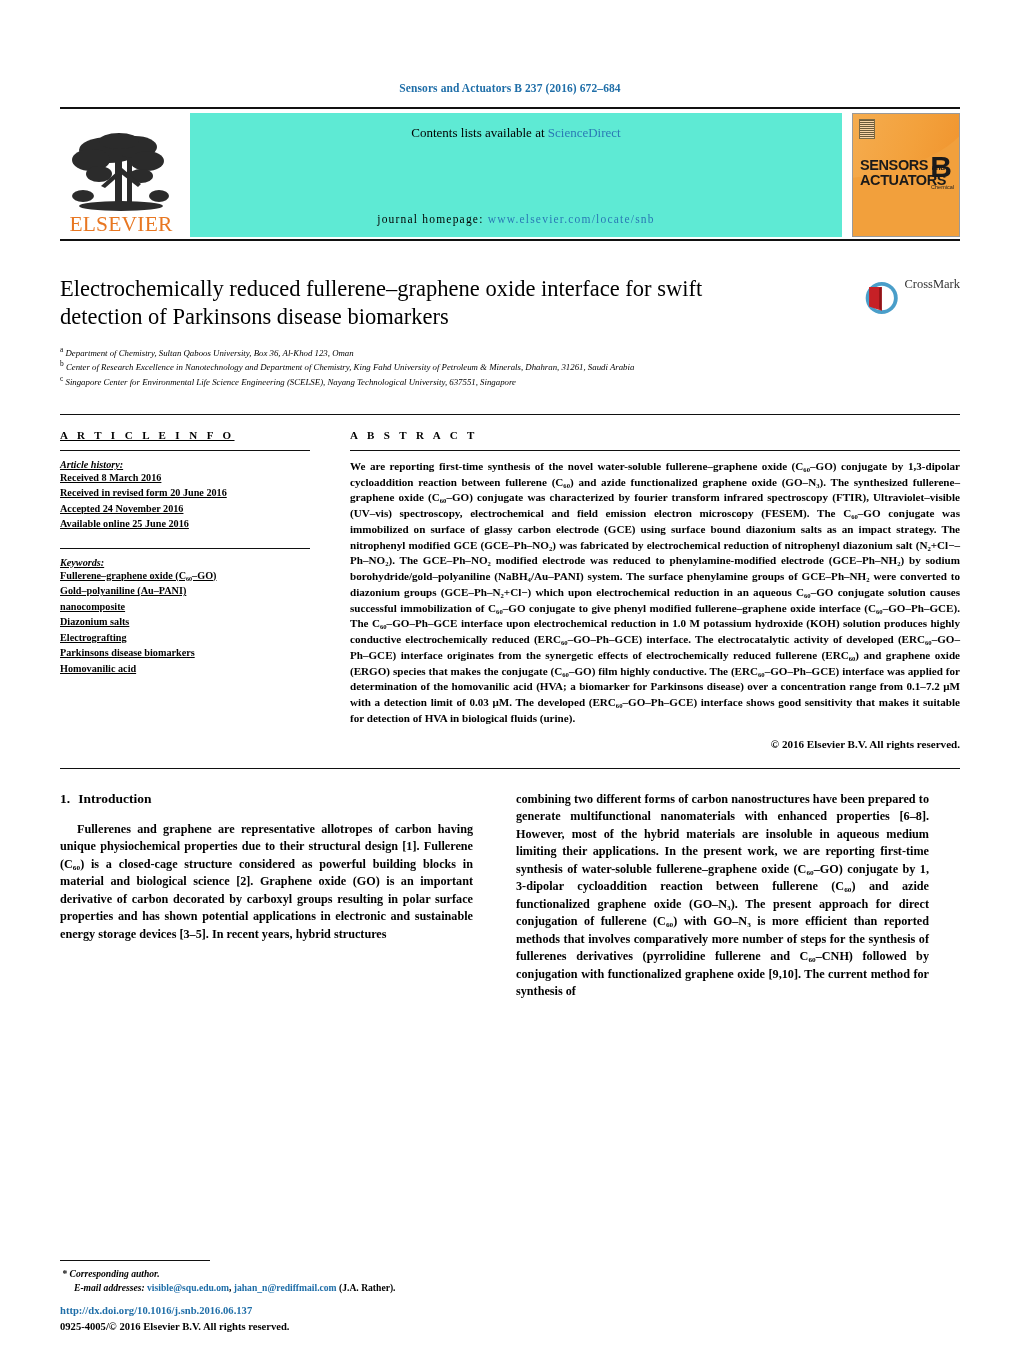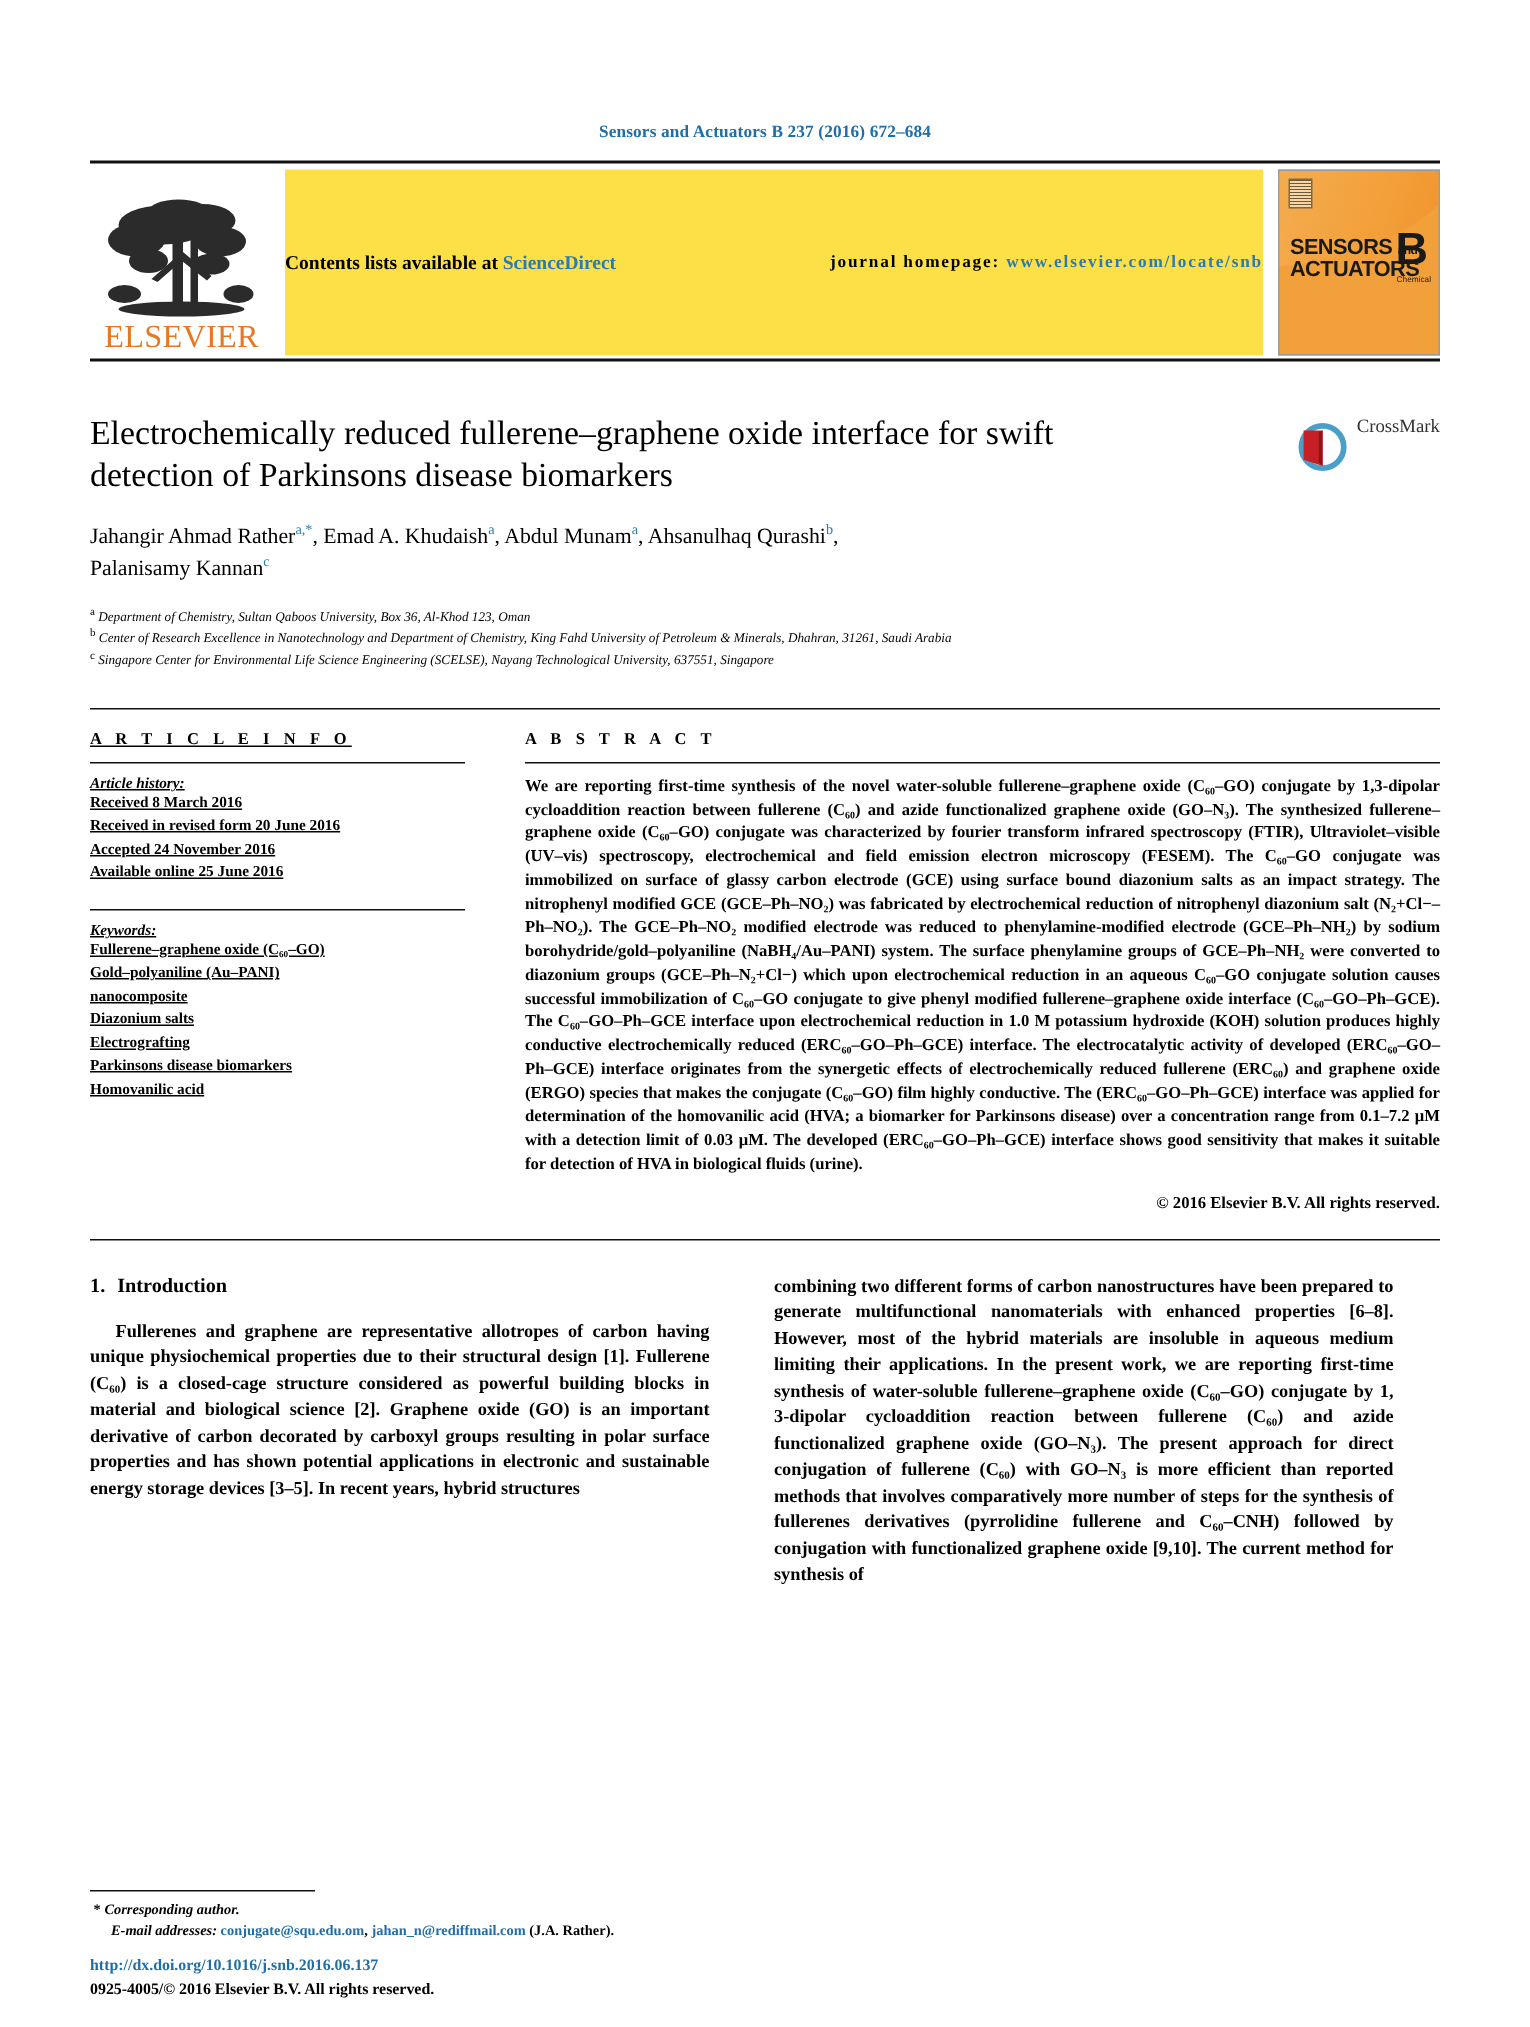--- a/index.html
+++ b/index.html
@@ -45,26 +45,25 @@
   .tree-svg { display:block; }
   .elsevier-word {
     color: #E87722;
     font-family: "Liberation Serif", serif;
     font-size: 21.5px;
     letter-spacing: 0.2px;
     line-height: 1;
   }
   .mast-center {
     flex: 1 1 auto;
-    background: #fde047;
+    background: #5eead4;
     margin: 0 10px 0 8px;
-    display: flex; flex-direction: row;
+    display: flex; flex-direction: column;
     align-items: center; justify-content: space-between;
     padding: 12px 0 12px 0;
-    font-weight: bold;
   }
   .contents-line { font-size: 13px; }
   .contents-line .sd { color: #2a7ab5; }
   .journal-name {
     font-size: 28px;
     font-family: "Liberation Serif", serif;
     letter-spacing: .2px;
   }
   .homepage-line { font-size: 11.5px; letter-spacing: 1.2px; }
   .homepage-line .url { color: #2a7ab5; }
@@ -280,27 +279,20 @@
         <circle cx="21" cy="21" r="19" fill="#4a9ec9"></circle>
         <circle cx="21" cy="21" r="14.5" fill="#ffffff"></circle>
         <path d="M6 8 L21 8 L21 36 L6 31 Z" fill="#c62026"></path>
         <path d="M21 8 L21 36 L18 33 L18 9 Z" fill="#8f1418"></path>
       </svg>
       <span class="cm-label">CrossMark</span>
     </div>
 
     <h1 class="article-title">Electrochemically reduced fullerene–graphene oxide interface for swift detection of Parkinsons disease biomarkers</h1>
 
-    <div class="authors">
-      <span>Jahangir Ahmad Rather</span><span class="sup">a,*</span>,
-      <span>Emad A. Khudaish</span><span class="sup">a</span>,
-      <span>Abdul Munam</span><span class="sup">a</span>,
-      <span>Ahsanulhaq Qurashi</span><span class="sup">b</span>,<br>
-      <span>Palanisamy Kannan</span><span class="sup">c</span>
-    </div>
 
     <div class="affils">
       <p class="affil"><span class="mk">a</span> <span>Department of Chemistry, Sultan Qaboos University, Box 36, Al-Khod 123, Oman</span></p>
       <p class="affil"><span class="mk">b</span> <span>Center of Research Excellence in Nanotechnology and Department of Chemistry, King Fahd University of Petroleum &amp; Minerals, Dhahran, 31261, Saudi Arabia</span></p>
       <p class="affil"><span class="mk">c</span> <span>Singapore Center for Environmental Life Science Engineering (SCELSE), Nayang Technological University, 637551, Singapore</span></p>
     </div>
   </div>
 
   <div class="rule-mid"></div>
 
@@ -350,21 +342,21 @@
   </div>
 
   <div class="footnote">
     <div class="fn-rule"></div>
     <div class="fn-line">
       &nbsp;<span>*</span>
       <span class="it">Corresponding author.</span>
     </div>
     <div class="fn-line" style="padding-left:14px">
       <span class="it">E-mail addresses:</span>
-      <span class="lnk">conjugate@squ.edu.om</span>,
+      <span class="lnk">visible@squ.edu.om</span>,
       <span class="lnk">jahan_n@rediffmail.com</span>
       <span>(J.A. Rather).</span>
     </div>
   </div>
 
   <div class="doi-block">
     <div class="doi">http://dx.doi.org/10.1016/j.snb.2016.06.137</div>
     <div class="issn">0925-4005/© 2016 Elsevier B.V. All rights reserved.</div>
   </div>
 

